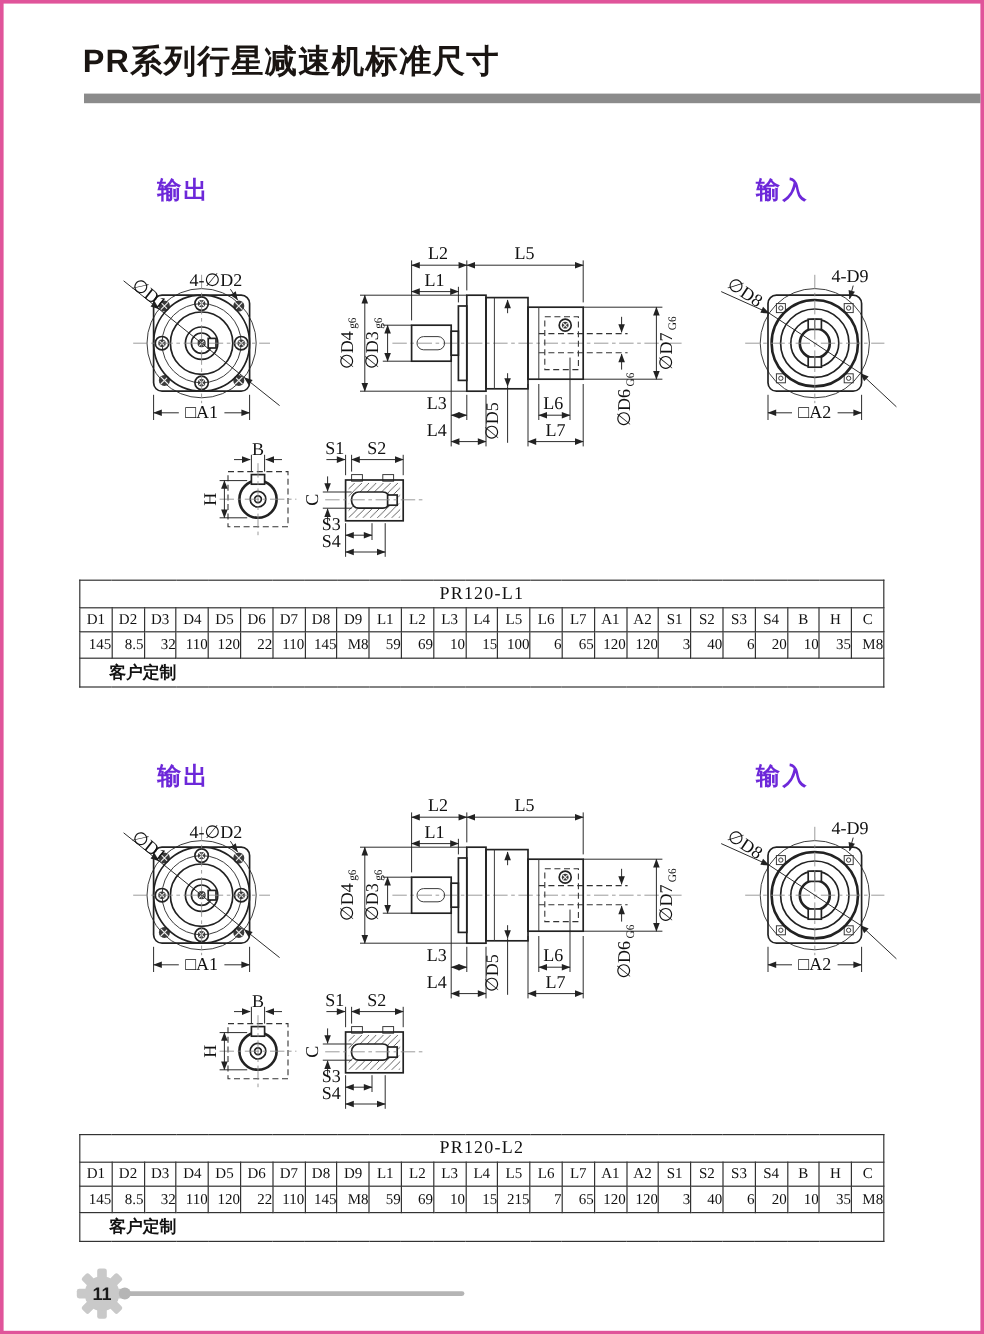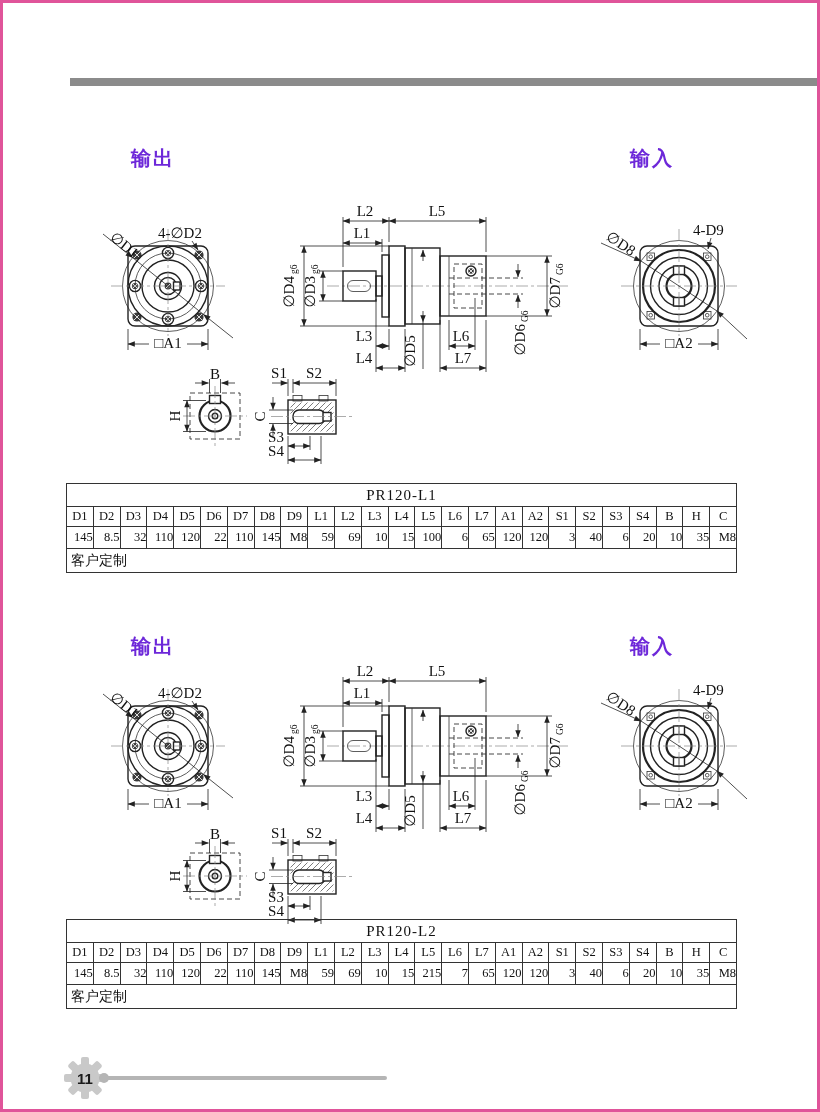--- a/index.html
+++ b/index.html
@@ -41,32 +41,33 @@
     position:absolute;left:63px;width:671px;border-collapse:collapse;
     table-layout:fixed;font-family:"Liberation Serif",serif;color:#111;
   }
   .spec-table td{
     border:1px solid #333;text-align:center;vertical-align:middle;
     font-size:12.5px;padding:0;overflow:hidden;white-space:nowrap;
   }
   .spec-table .t-title td{height:22px;font-size:15px;letter-spacing:1px;margin-top:28px;}
   .spec-table .hdr-row td{height:19px;}
   .spec-table .val-row td{height:21px;text-align:right;}
-  .spec-table .t-foot td{height:23px;text-align:left;padding-left:4px;font-size:14px;font-weight:normal;}
+  .spec-table .t-foot td{height:23px;text-align:left;padding-left:24px;font-size:14px;font-weight:bold;}
   
   .gear-badge{position:absolute;left:59px;top:1052px;width:46px;height:46px;}
   .footer-dot{position:absolute;left:96px;top:1070px;width:10px;height:10px;border-radius:50%;background:var(--gray);}
   .footer-rule{position:absolute;left:102px;top:1073px;width:282px;height:4px;border-radius:2px;background:var(--gray);}
   .hidden-defs{position:absolute;width:0;height:0;}
 </style>
 </head>
 <body>
 
 <div class="page">
 
+  <div class="page-title">PR系列行星减速机标准尺寸</div>
   <div class="title-bar"></div>
 
   <div class="view-label" style="left:128px;top:142px;">输出</div>
   <div class="view-label" style="left:627px;top:142px;">输入</div>
   <div class="view-label" style="left:128px;top:630px;">输出</div>
   <div class="view-label" style="left:627px;top:630px;">输入</div>
 
   <svg class="hidden-defs" aria-hidden="true">
     <defs>
       <marker id="ma" viewBox="0 0 10 10" refX="9.5" refY="5" markerWidth="11" markerHeight="9" orient="auto-start-reverse">
@@ -366,21 +367,21 @@
           <td>10</td>
           <td>35</td>
           <td>M8</td>
         </tr>
     <tr class="t-foot">
       <td colspan="25">客户定制</td>
     </tr>
   </tbody>
     </table>
 
-  <table class="spec-table" style="top:916px;border-radius:18px;">
+  <table class="spec-table" style="top:942px;border-radius:18px;">
     <tbody>
         <tr class="t-title">
       <td colspan="25">PR120-L2</td>
     </tr>
     <tr class="hdr-row">
           <td>D1</td>
           <td>D2</td>
           <td>D3</td>
           <td>D4</td>
           <td>D5</td>

